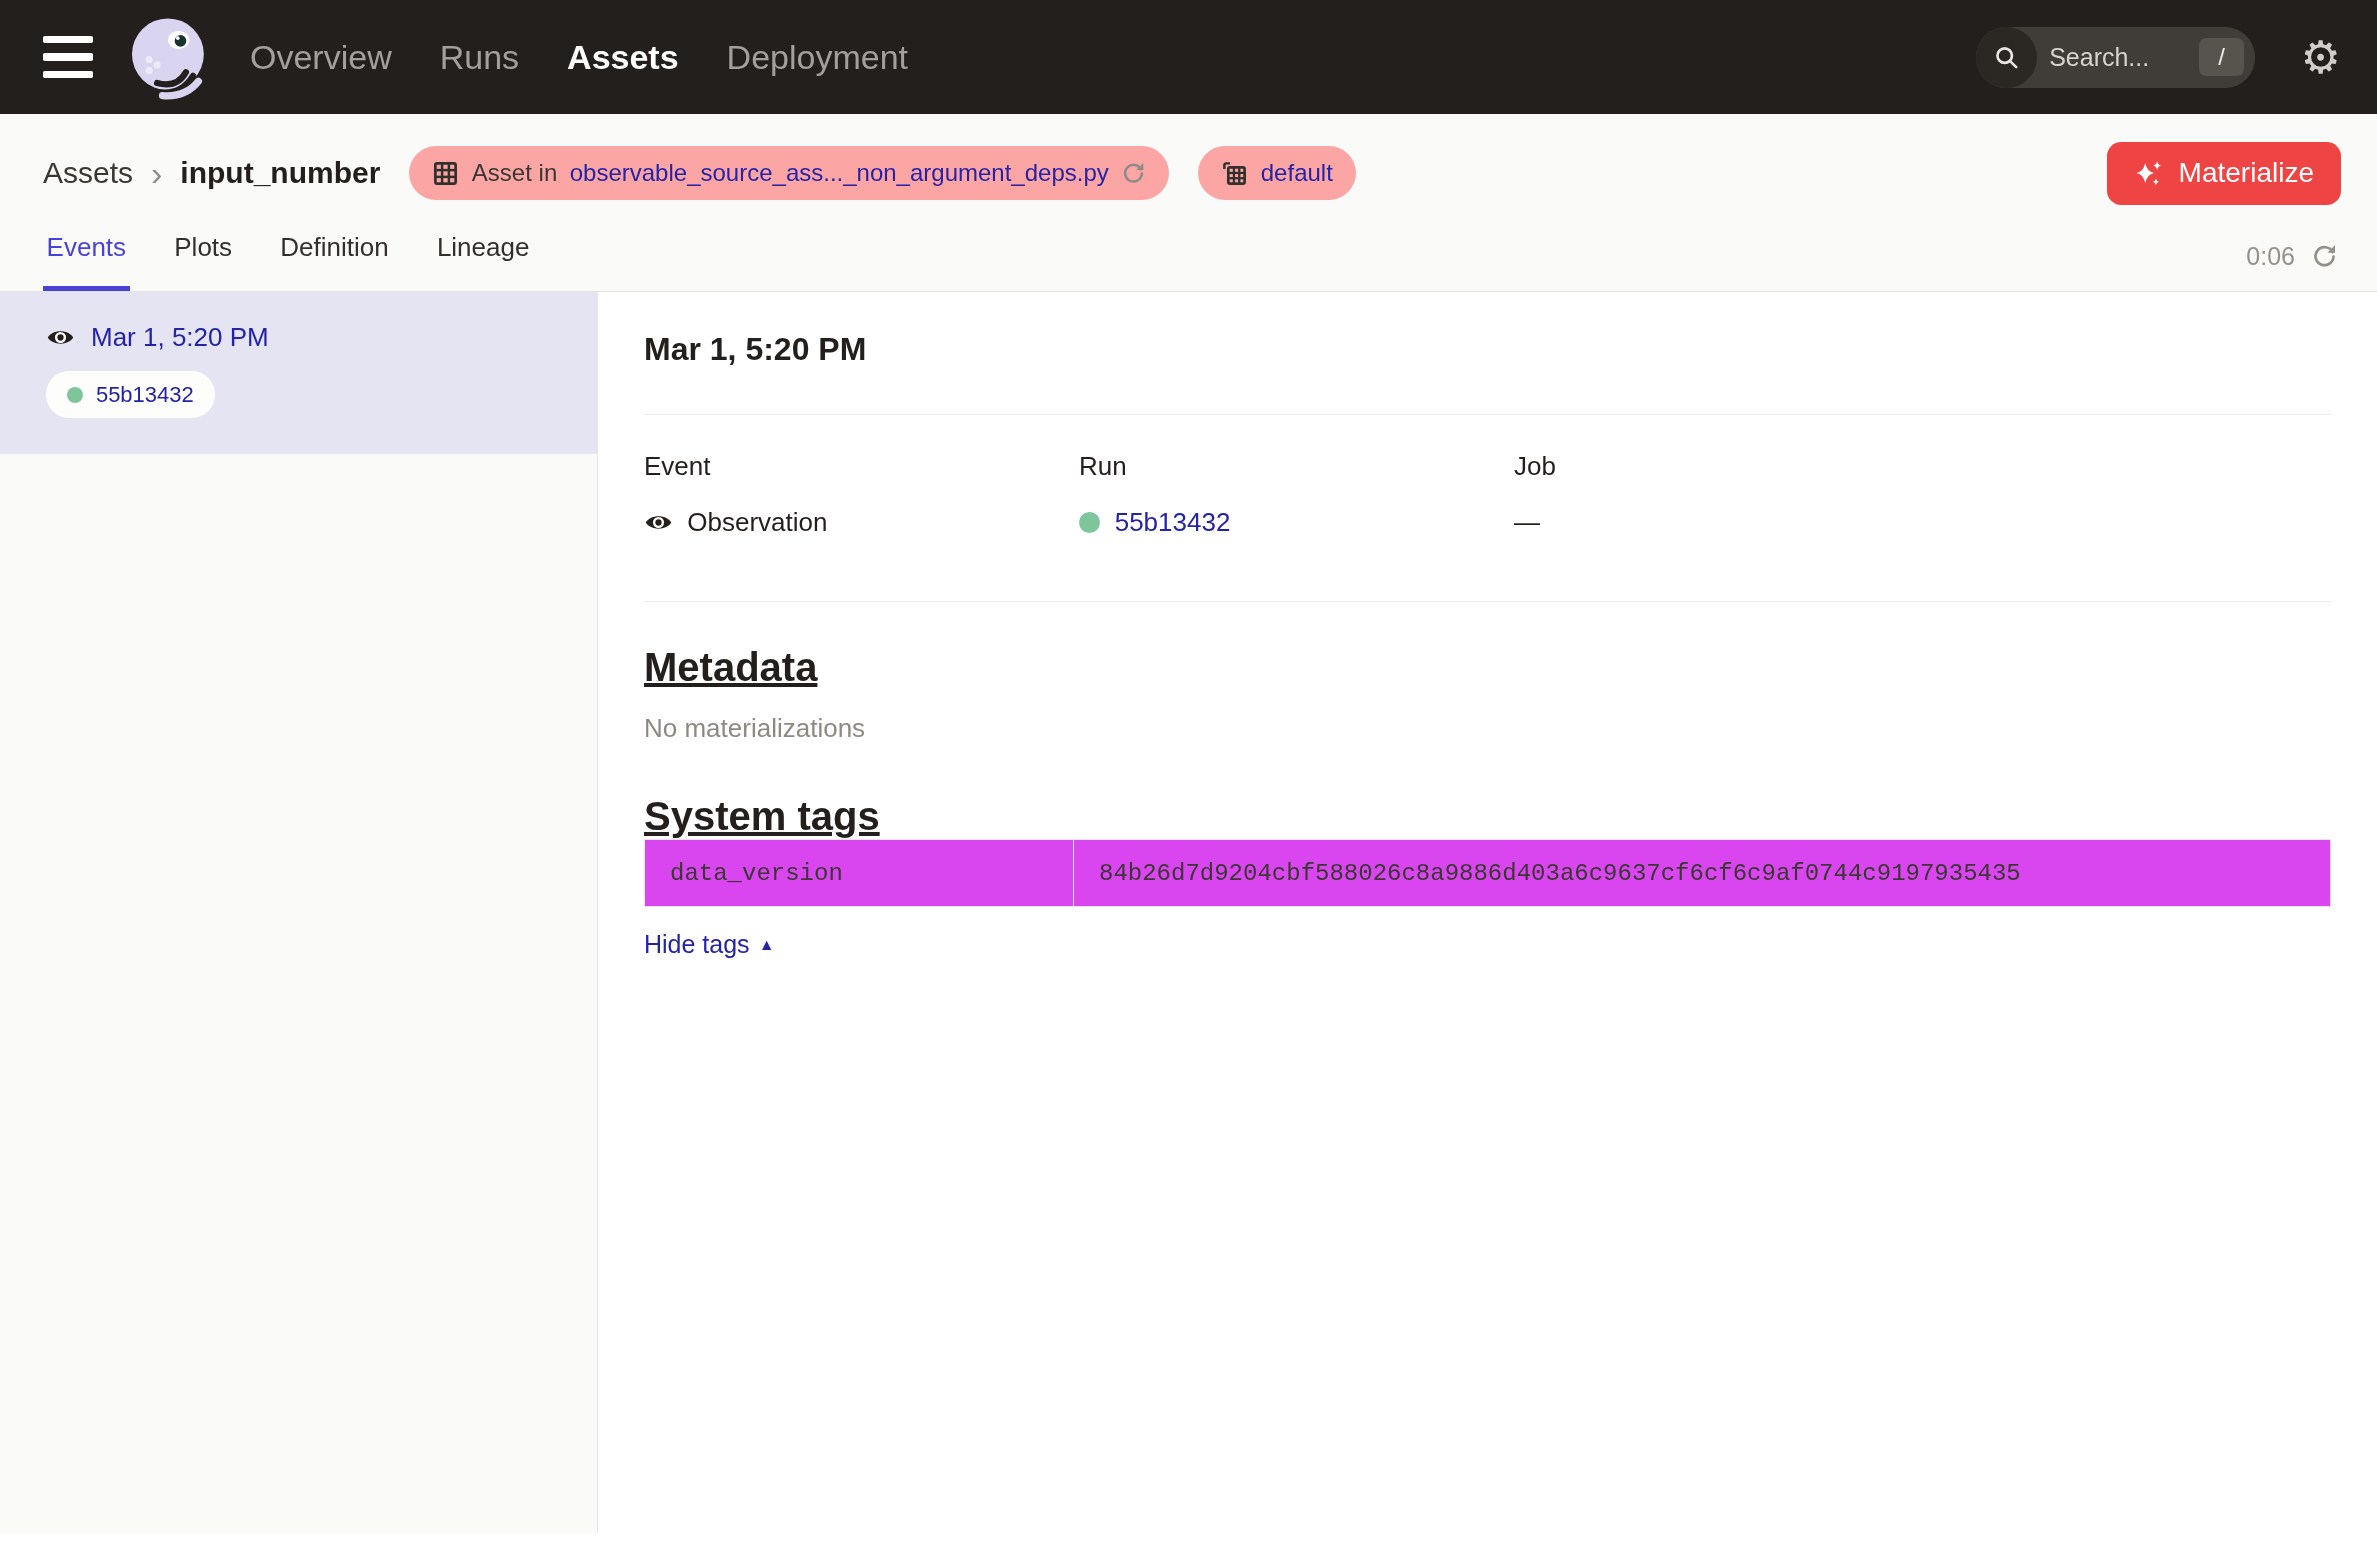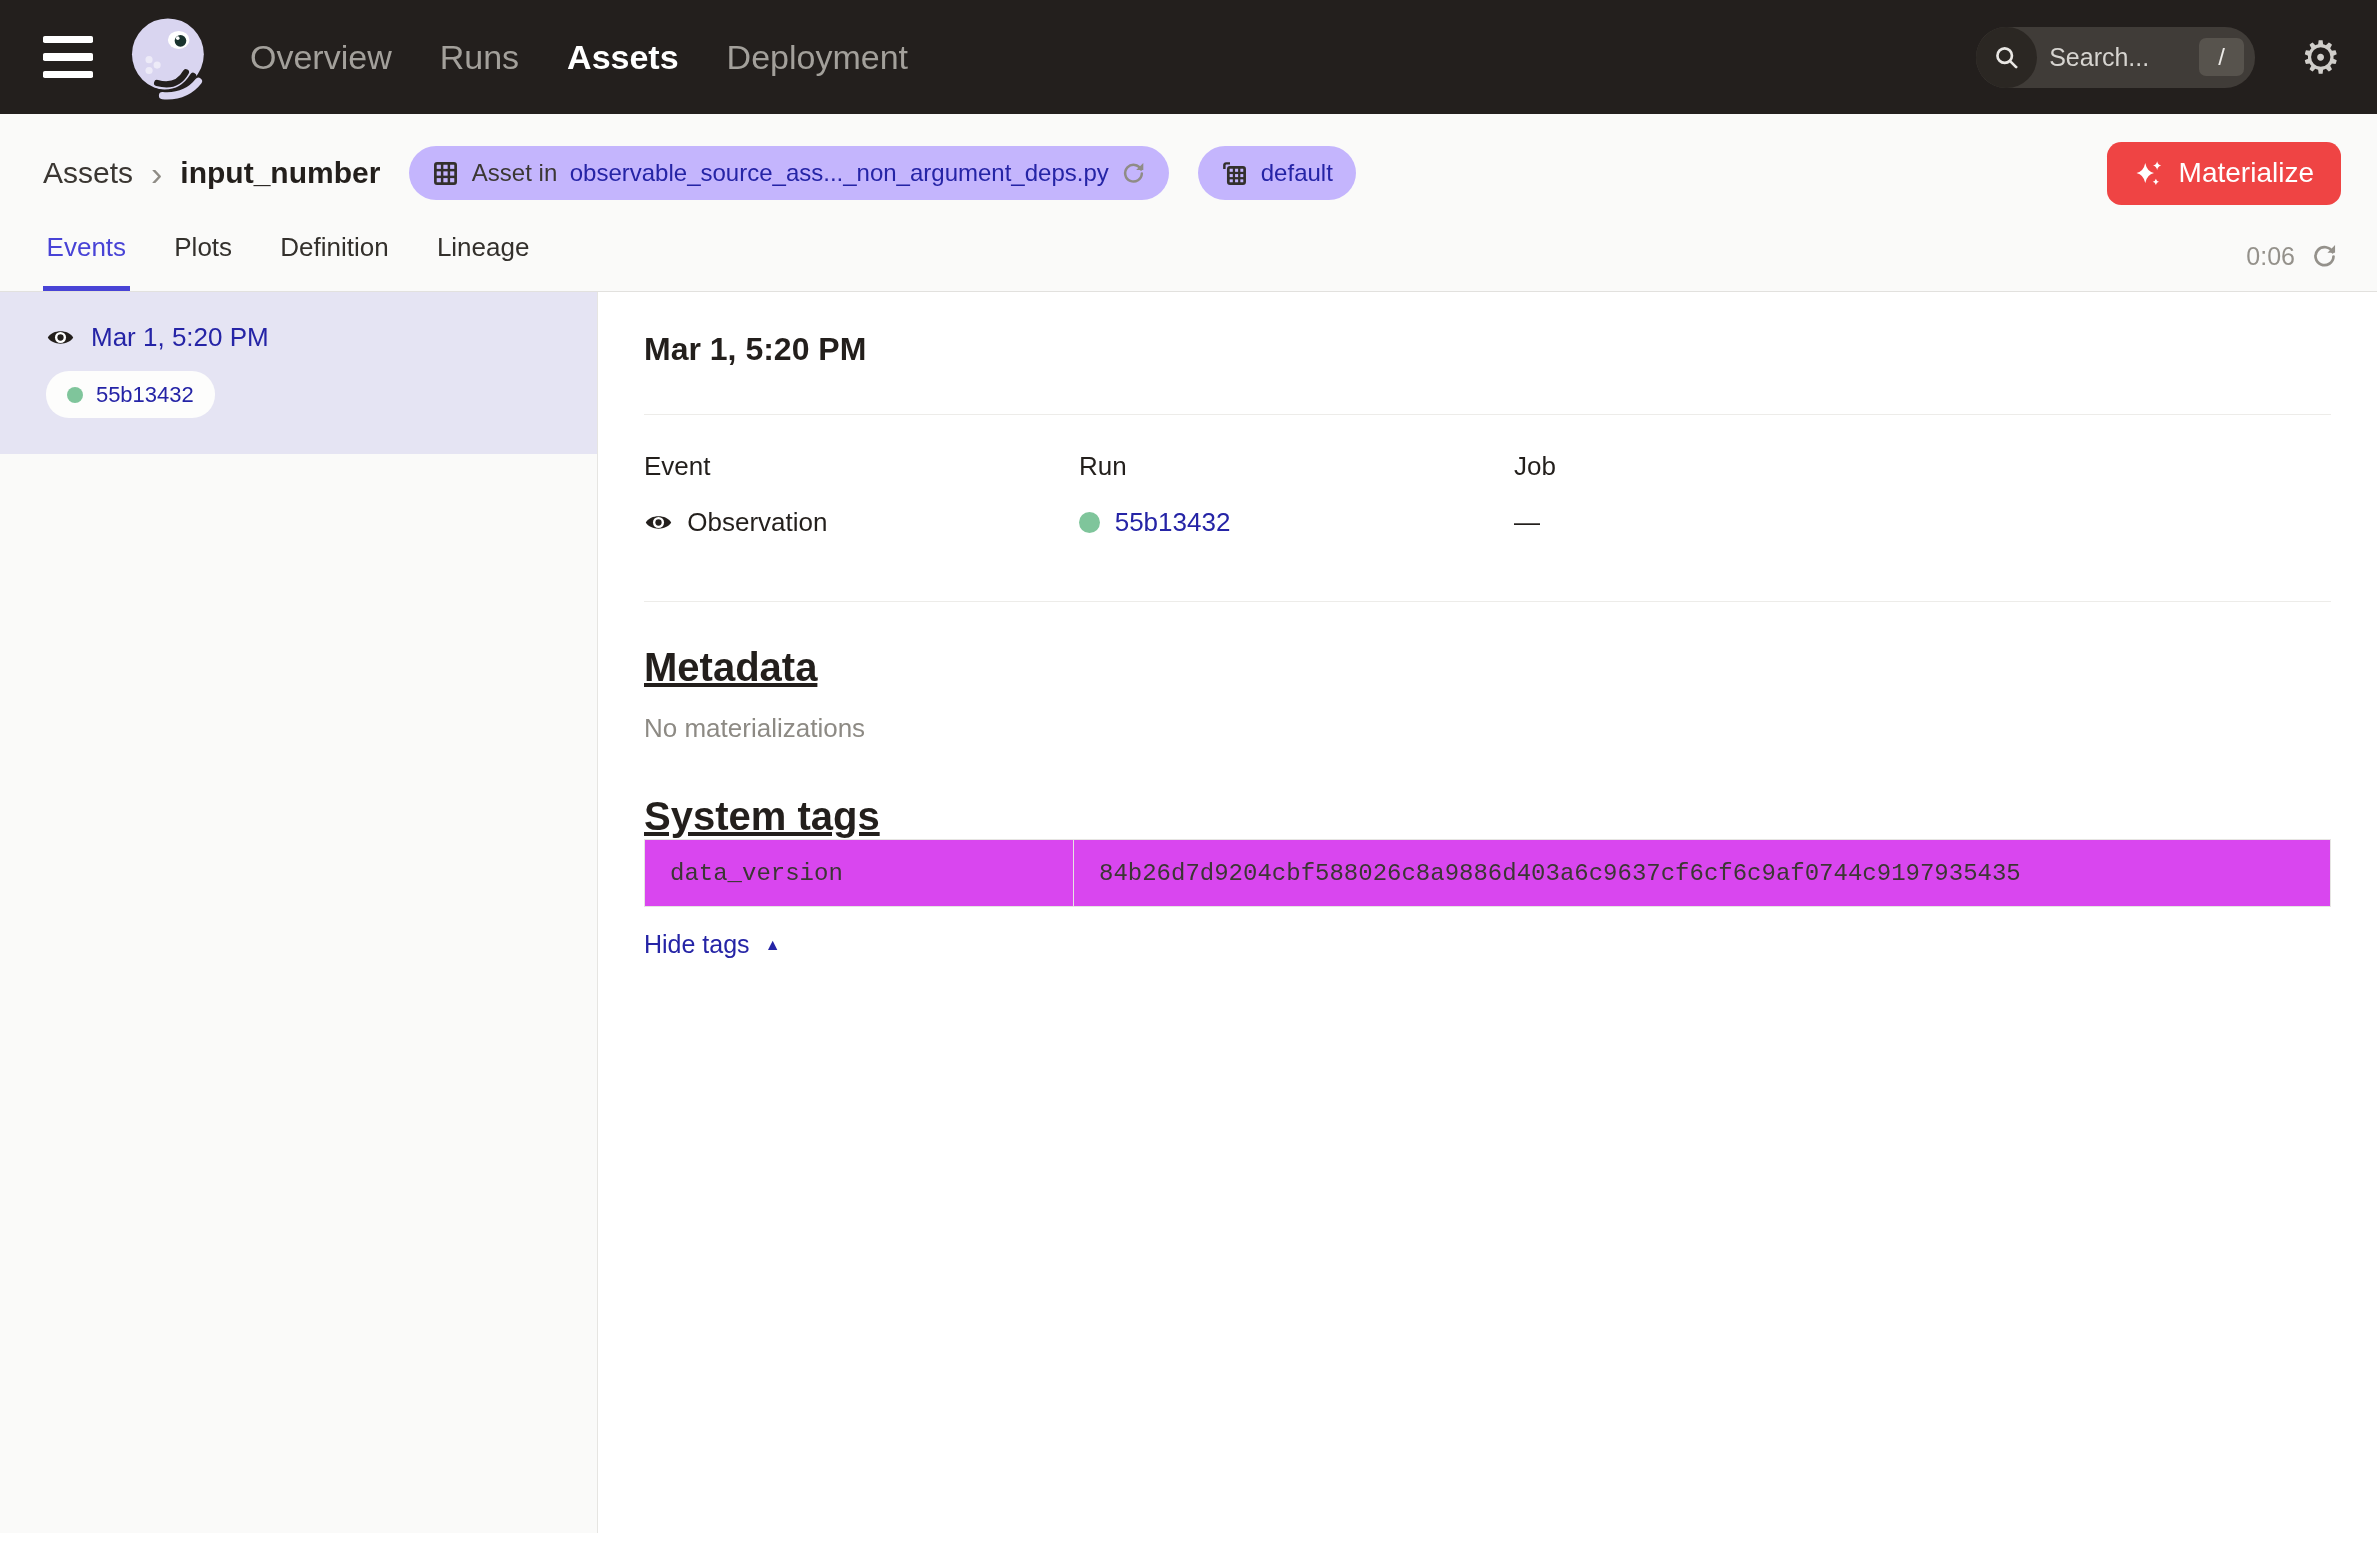--- a/index.html
+++ b/index.html
@@ -48,21 +48,21 @@
   .gear { font-family: "DejaVu Sans", sans-serif; font-size: 45px; color: #D0CECA; cursor: pointer; line-height: 1; }
 
   
   .pageheader { background: #FAFAF9; border-bottom: 1.8px solid #E2E1DE; }
   .crumb-row { display: flex; align-items: center; padding: 27px 36px 0 43px; height: 91px; }
   .crumb { font-size: 30px; color: #3B3733; cursor: pointer; }
   .crumb-sep { font-size: 34px; color: #8F8C86; margin: 0 18px; line-height: 1; }
   .crumb-current { font-size: 30px; font-weight: bold; color: #231F1C; }
   .pill {
     display: inline-flex; align-items: center; gap: 12.5px;
-    background: #c4b5fd; border-radius: 27px; height: 54px; padding: 0 23px;
+    background: #fca5a5; border-radius: 27px; height: 54px; padding: 0 23px;
     font-size: 24px; color: #3B3733; margin-left: 29px; cursor: pointer;
   }
   .pill a, .link { color: #2524A6; text-decoration: none; cursor: pointer; }
   .materialize-btn {
     margin-left: auto; height: 63px; border: none; border-radius: 14.3px;
     background: #ef4444; color: #FFFFFF; font-size: 28px;
     font-family: "Liberation Sans", sans-serif;
     display: inline-flex; align-items: center; gap: 14.3px; padding: 0 27px; cursor: pointer;
   }
   .tabs-row { display: flex; align-items: flex-end; padding: 0 39px 0 43px; height: 86px; }
@@ -102,21 +102,21 @@
   .muted { color: #8D8A84; font-size: 26px; }
   .tags-table {
     width: 100%; border-collapse: collapse; 
     border: 1.8px solid #E6E5E2; background: #d946ef;
   }
   .tags-table td {
     font-family: "Liberation Mono", "DejaVu Sans Mono", monospace;
     font-size: 24px; color: #3B3733; padding: 19.6px 25px; height: 66px;
   }
   .tags-table td.key { width: 429px; border-right: 1.8px solid #E6E5E2; }
-  .hide-tags { margin-top: 23px; font-size: 25px; display: inline-flex; align-items: center; gap: 15px; }
+  .hide-tags { margin-top: 23px; font-size: 25px; display: inline-flex; align-items: center; gap: 9px; }
   .caret { font-size: 16px; color: #2524A6; }
 
   .mt48 { margin-top: 43px; }
   .mt56 { margin-top: 50px; }
   .mt26 { margin-top: 23px; }
   .mt70 { margin-top: 63px; }
   svg { display: block; }
 </style>
 </head>
 <body>

